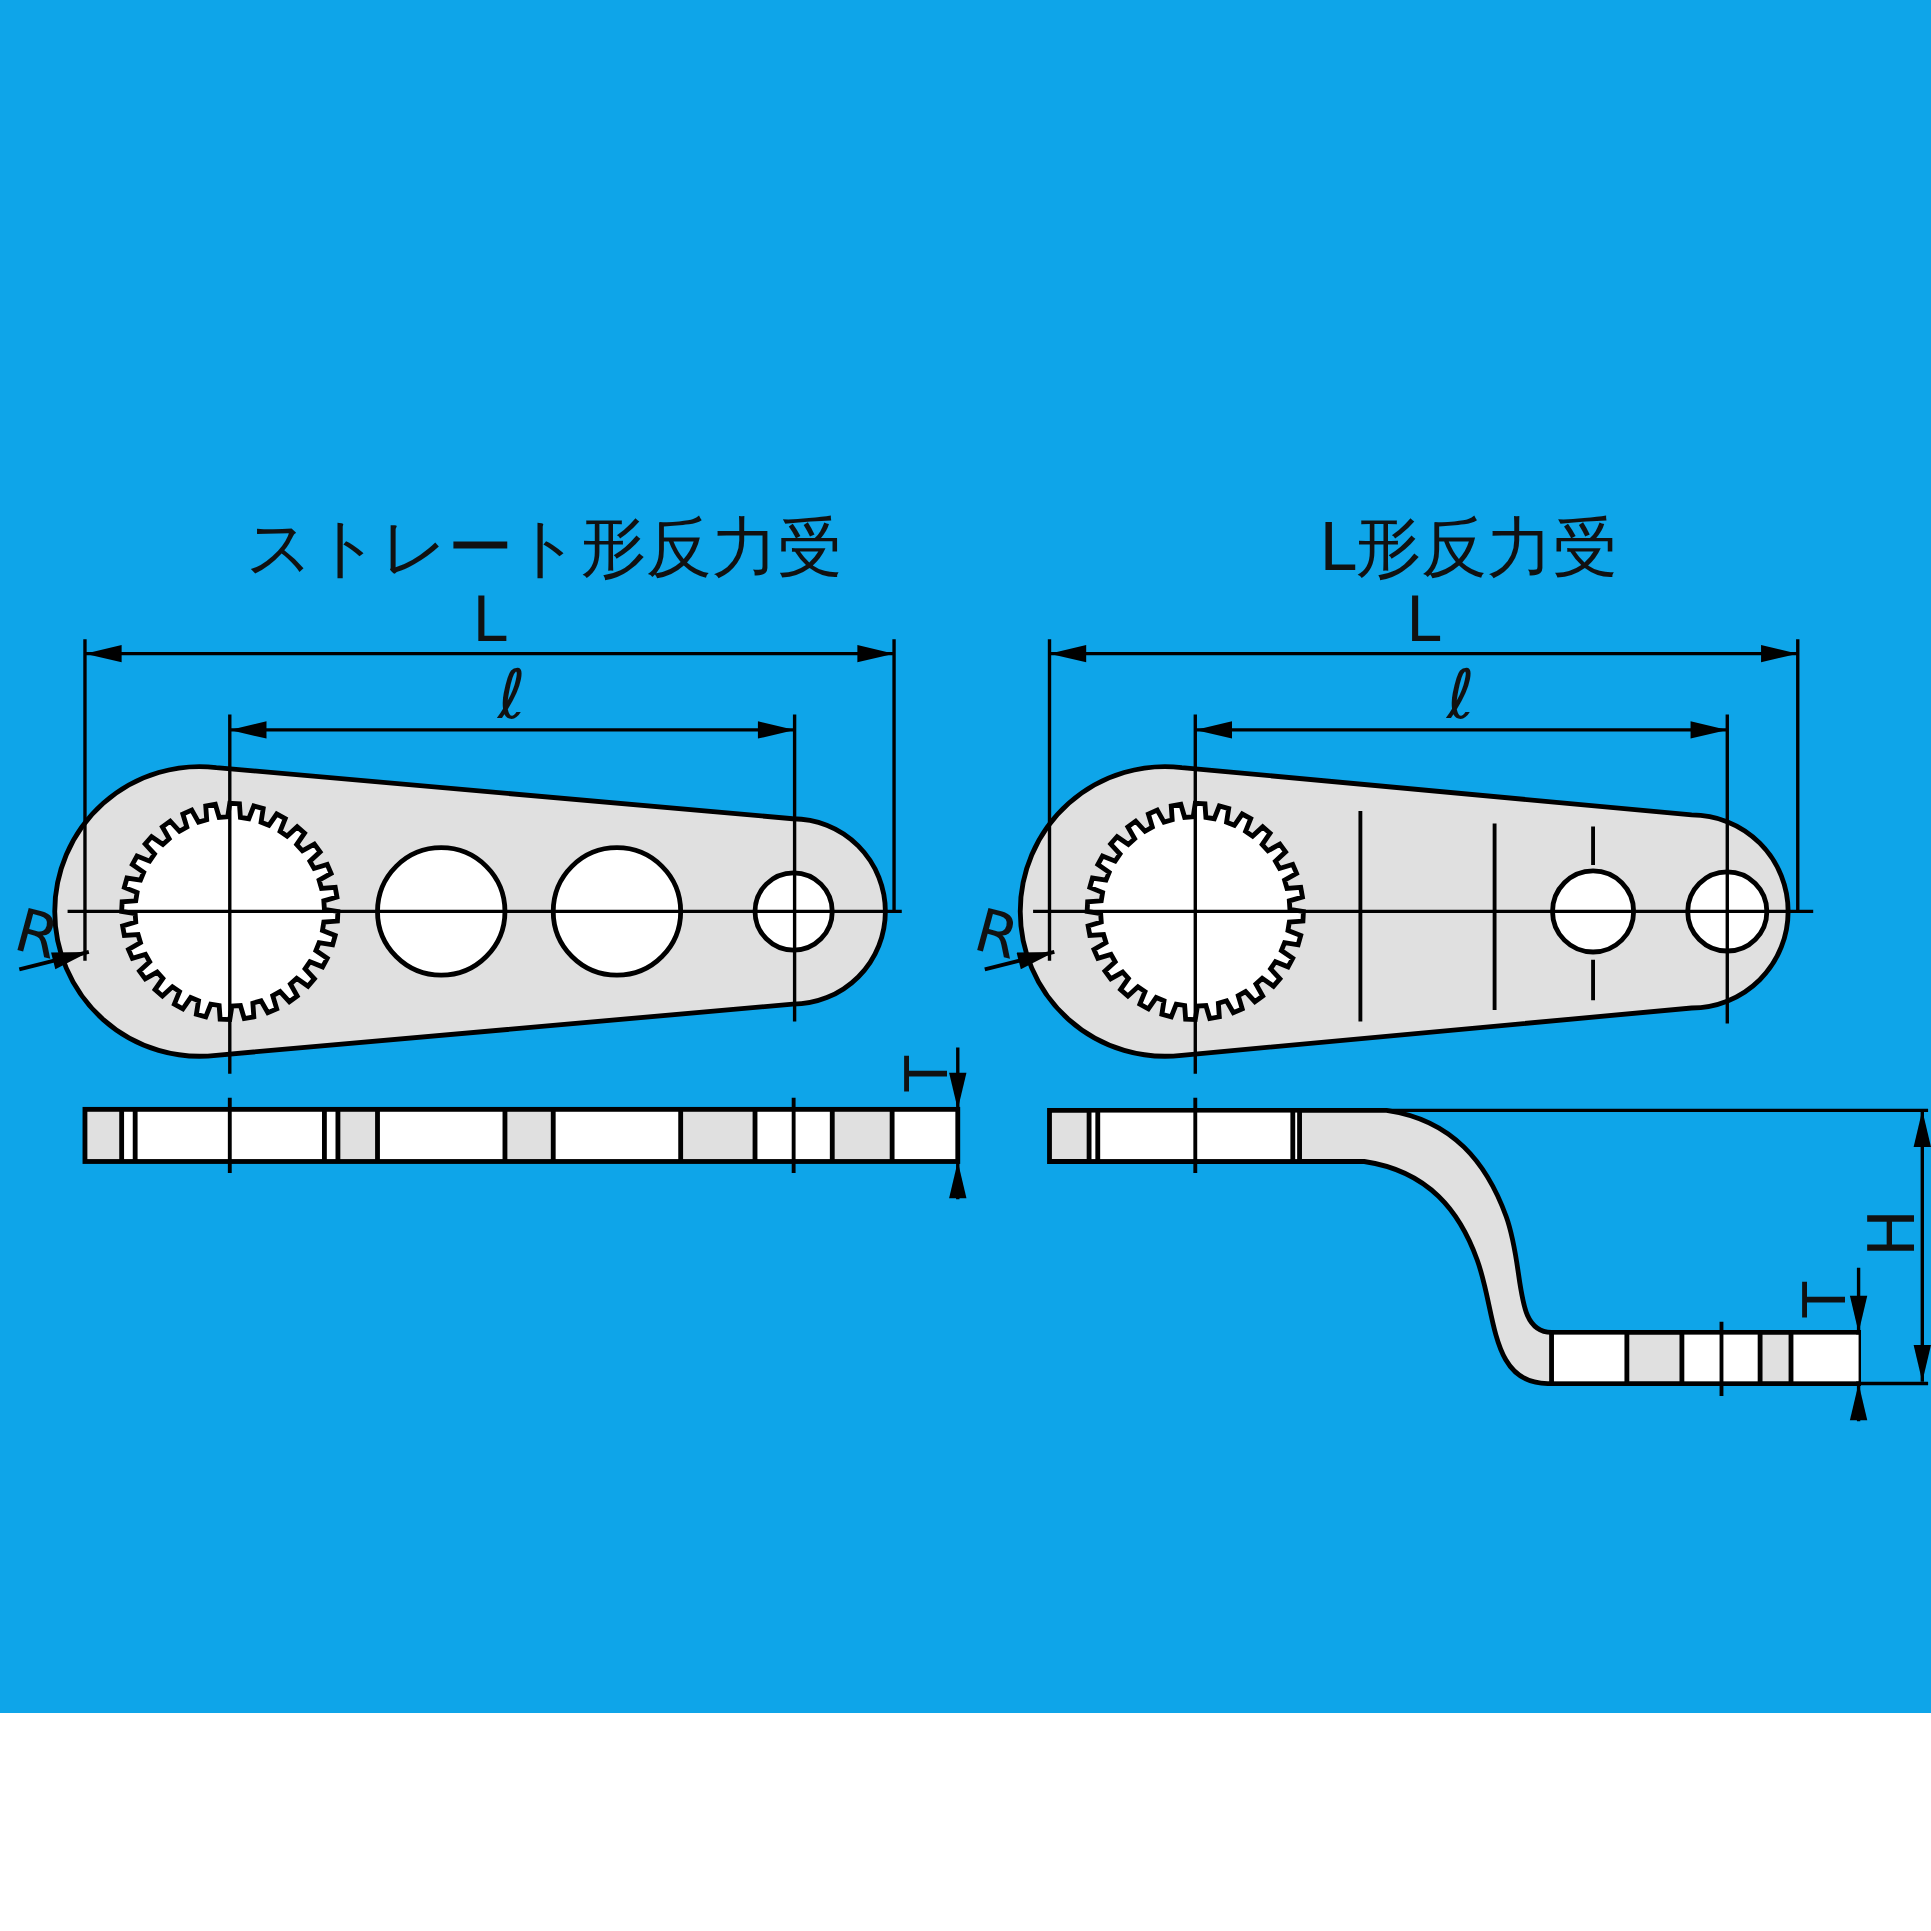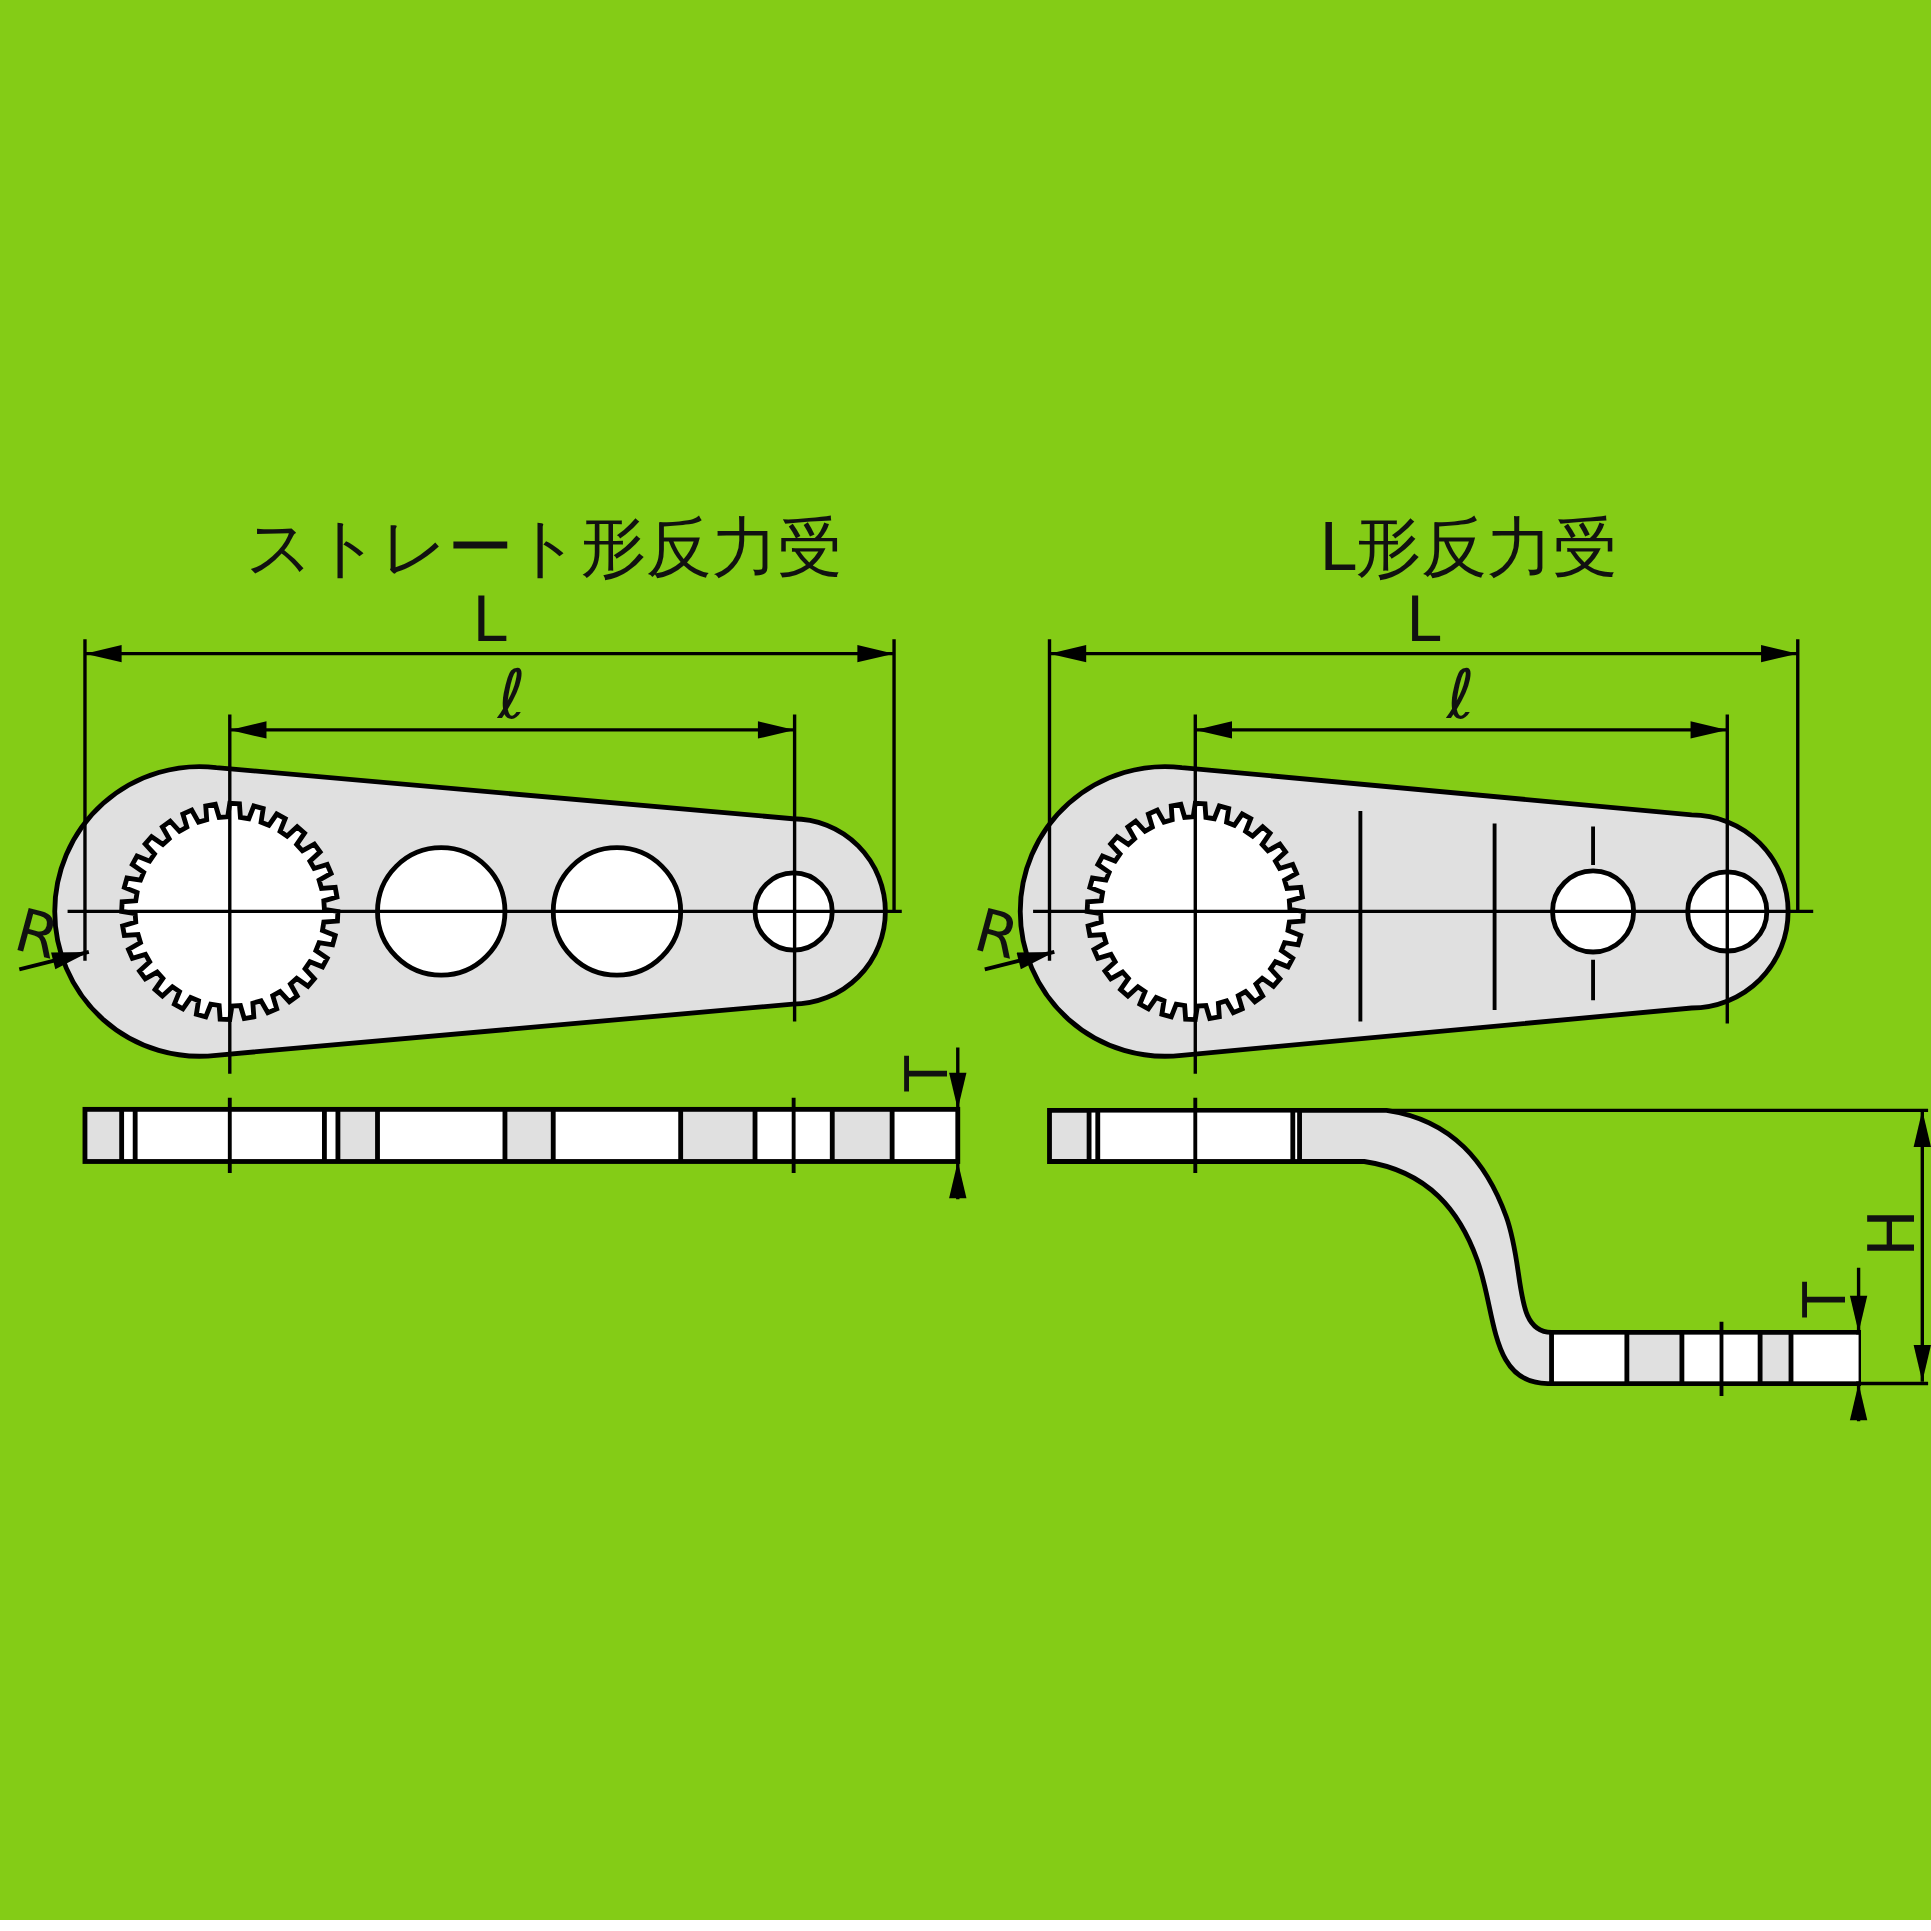--- a/index.html
+++ b/index.html
@@ -1,17 +1,17 @@
 <!DOCTYPE html>
 <html><head>
 <meta charset="utf-8">
 <style>
   html,body{margin:0;padding:0;background:#ffffff;}
   body{font-family:"DejaVu Sans","Liberation Sans",sans-serif;}
-  .stage{width:1931px;height:1920px;background:#84cc16;position:relative;}
+  .stage{width:1931px;height:1713px;background:#0ea5e9;position:relative;}
   svg{display:block;width:1931px;height:1931px;}
   .s5{stroke-width:5;}
   .s4{stroke-width:4;}
   .s35{stroke-width:3.5;}
   .nf{fill:none;}
   .lbl{stroke:none !important;font-family:"DejaVu Sans","Liberation Sans",sans-serif;}
   .title-text{font-size:68px;}
   .dimL{font-size:64px;}
   .dimEll{font-size:70px;font-style:italic;}
   .dimR{font-size:62px;}

